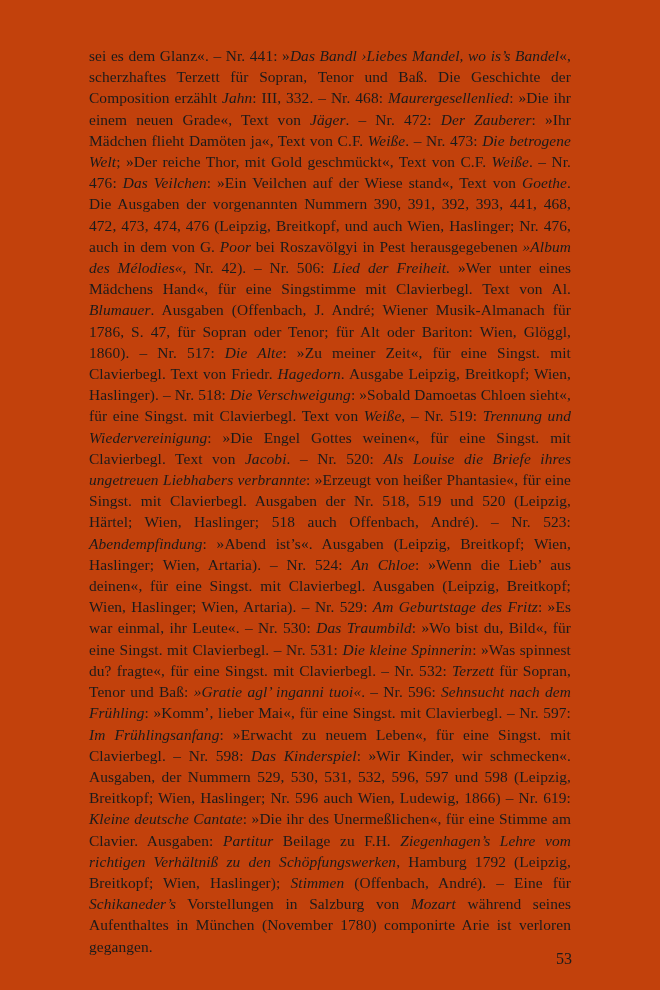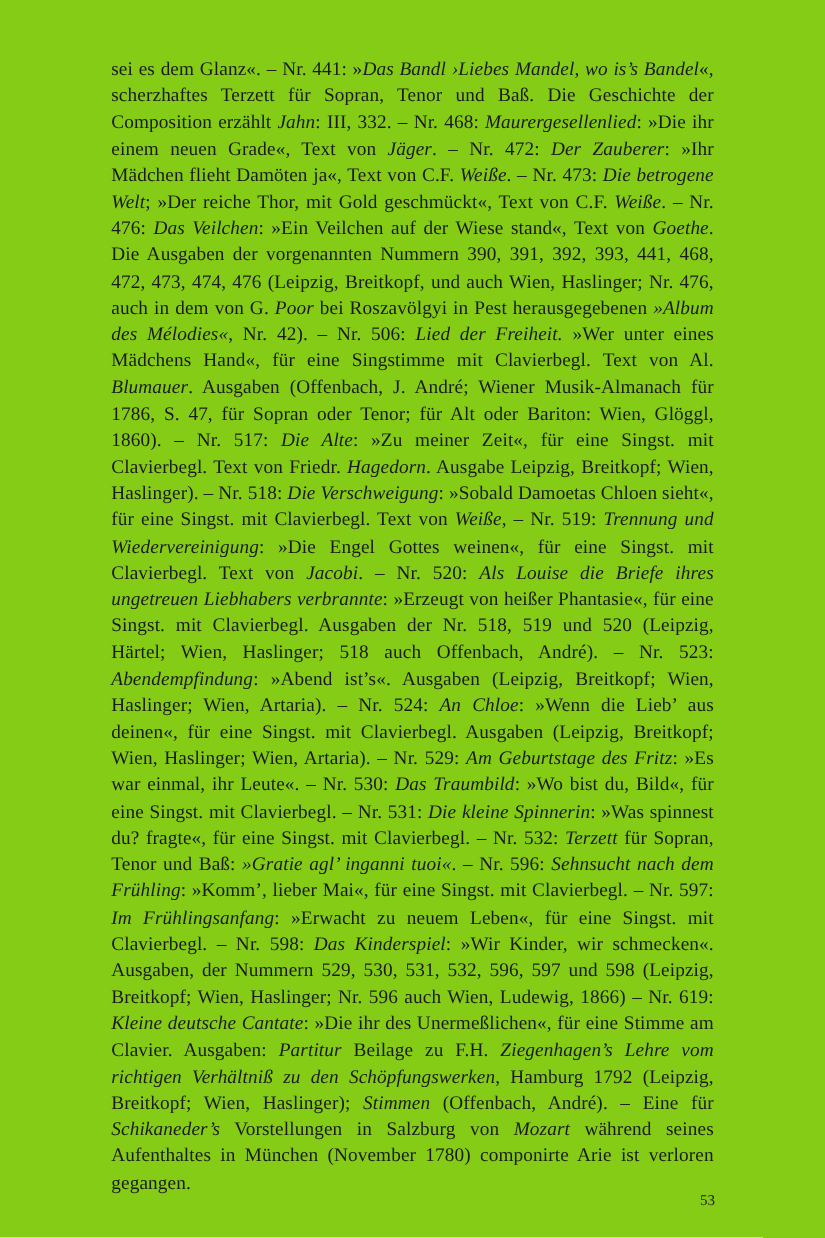--- a/index.html
+++ b/index.html
@@ -4,21 +4,21 @@
 <style>
   html, body {
     margin: 0;
     padding: 0;
     background: #ffffff;
   }
   .page {
     position: relative;
     width: 660px;
     height: 990px;
-    background: #84cc16;
+    background: #c2410c;
     font-family: "Liberation Serif", serif;
     color: #1b1b1b;
     overflow: hidden;
   }
   .body-text {
     position: absolute;
     left: 89px;
     top: 45px;
     width: 482px;
     font-size: 15.4px;
@@ -26,21 +26,21 @@
     text-align: justify;
     letter-spacing: 0.1px;
   }
   .body-text em {
     font-style: italic;
   }
   .page-number {
     position: absolute;
     right: 88px;
     bottom: 22px;
-    font-size: 12px;
+    font-size: 16px;
     color: #1b1b1b;
   }
 </style>
 </head>
 <body>
 
 <div class="page">
   <div class="body-text"><span>sei es dem Glanz«. – Nr. 441: »</span><em>Das Bandl ›Liebes Mandel, wo is’s Bandel</em><span>«, scherzhaftes Terzett für Sopran, Tenor und Baß. Die Geschichte der Composition erzählt </span><em>Jahn</em><span>: III, 332. – Nr. 468: </span><em>Maurergesellenlied</em><span>: »Die ihr einem neuen Grade«, Text von </span><em>Jäger</em><span>. – Nr. 472: </span><em>Der Zauberer</em><span>: »Ihr Mädchen flieht Damöten ja«, Text von C.F. </span><em>Weiße</em><span>. – Nr. 473: </span><em>Die betrogene Welt</em><span>; »Der reiche Thor, mit Gold geschmückt«, Text von C.F. </span><em>Weiße</em><span>. – Nr. 476: </span><em>Das Veilchen</em><span>: »Ein Veilchen auf der Wiese stand«, Text von </span><em>Goethe</em><span>. Die Ausgaben der vorgenannten Nummern 390, 391, 392, 393, 441, 468, 472, 473, 474, 476 (Leipzig, Breitkopf, und auch Wien, Haslinger; Nr. 476, auch in dem von G. </span><em>Poor</em><span> bei Roszavölgyi in Pest herausgegebenen </span><em>»Album des Mélodies«</em><span>, Nr. 42). – Nr. 506: </span><em>Lied der Freiheit.</em><span> »Wer unter eines Mädchens Hand«, für eine Singstimme mit Clavierbegl. Text von Al. </span><em>Blumauer</em><span>. Ausgaben (Offenbach, J. André; Wiener Musik-Almanach für 1786, S. 47, für Sopran oder Tenor; für Alt oder Bariton: Wien, Glöggl, 1860). – Nr. 517: </span><em>Die Alte</em><span>: »Zu meiner Zeit«, für eine Singst. mit Clavierbegl. Text von Friedr. </span><em>Hagedorn</em><span>. Ausgabe Leipzig, Breitkopf; Wien, Haslinger). – Nr. 518: </span><em>Die Verschweigung</em><span>: »Sobald Damoetas Chloen sieht«, für eine Singst. mit Clavierbegl. Text von </span><em>Weiße</em><span>, – Nr. 519: </span><em>Trennung und Wiedervereinigung</em><span>: »Die Engel Gottes weinen«, für eine Singst. mit Clavierbegl. Text von </span><em>Jacobi</em><span>. – Nr. 520: </span><em>Als Louise die Briefe ihres ungetreuen Liebhabers verbrannte</em><span>: »Erzeugt von heißer Phantasie«, für eine Singst. mit Clavierbegl. Ausgaben der Nr. 518, 519 und 520 (Leipzig, Härtel; Wien, Haslinger; 518 auch Offenbach, André). – Nr. 523: </span><em>Abendempfindung</em><span>: »Abend ist’s«. Ausgaben (Leipzig, Breitkopf; Wien, Haslinger; Wien, Artaria). – Nr. 524: </span><em>An Chloe</em><span>: »Wenn die Lieb’ aus deinen«, für eine Singst. mit Clavierbegl. Ausgaben (Leipzig, Breitkopf; Wien, Haslinger; Wien, Artaria). – Nr. 529: </span><em>Am Geburtstage des Fritz</em><span>: »Es war einmal, ihr Leute«. – Nr. 530: </span><em>Das Traumbild</em><span>: »Wo bist du, Bild«, für eine Singst. mit Clavierbegl. – Nr. 531: </span><em>Die kleine Spinnerin</em><span>: »Was spinnest du? fragte«, für eine Singst. mit Clavierbegl. – Nr. 532: </span><em>Terzett</em><span> für Sopran, Tenor und Baß: </span><em>»Gratie agl’ inganni tuoi«</em><span>. – Nr. 596: </span><em>Sehnsucht nach dem Frühling</em><span>: »Komm’, lieber Mai«, für eine Singst. mit Clavierbegl. – Nr. 597: </span><em>Im Frühlingsanfang</em><span>: »Erwacht zu neuem Leben«, für eine Singst. mit Clavierbegl. – Nr. 598: </span><em>Das Kinderspiel</em><span>: »Wir Kinder, wir schmecken«. Ausgaben, der Nummern 529, 530, 531, 532, 596, 597 und 598 (Leipzig, Breitkopf; Wien, Haslinger; Nr. 596 auch Wien, Ludewig, 1866) – Nr. 619: </span><em>Kleine deutsche Cantate</em><span>: »Die ihr des Unermeßlichen«, für eine Stimme am Clavier. Ausgaben: </span><em>Partitur</em><span> Beilage zu F.H. </span><em>Ziegenhagen’s Lehre vom richtigen Verhältniß zu den Schöpfungswerken</em><span>, Hamburg 1792 (Leipzig, Breitkopf; Wien, Haslinger); </span><em>Stimmen</em><span> (Offenbach, André). – Eine für </span><em>Schikaneder’s</em><span> Vorstellungen in Salzburg von </span><em>Mozart</em><span> während seines Aufenthaltes in München (November 1780) componirte Arie ist verloren gegangen.</span></div>
   <div class="page-number">53</div>
 </div>

